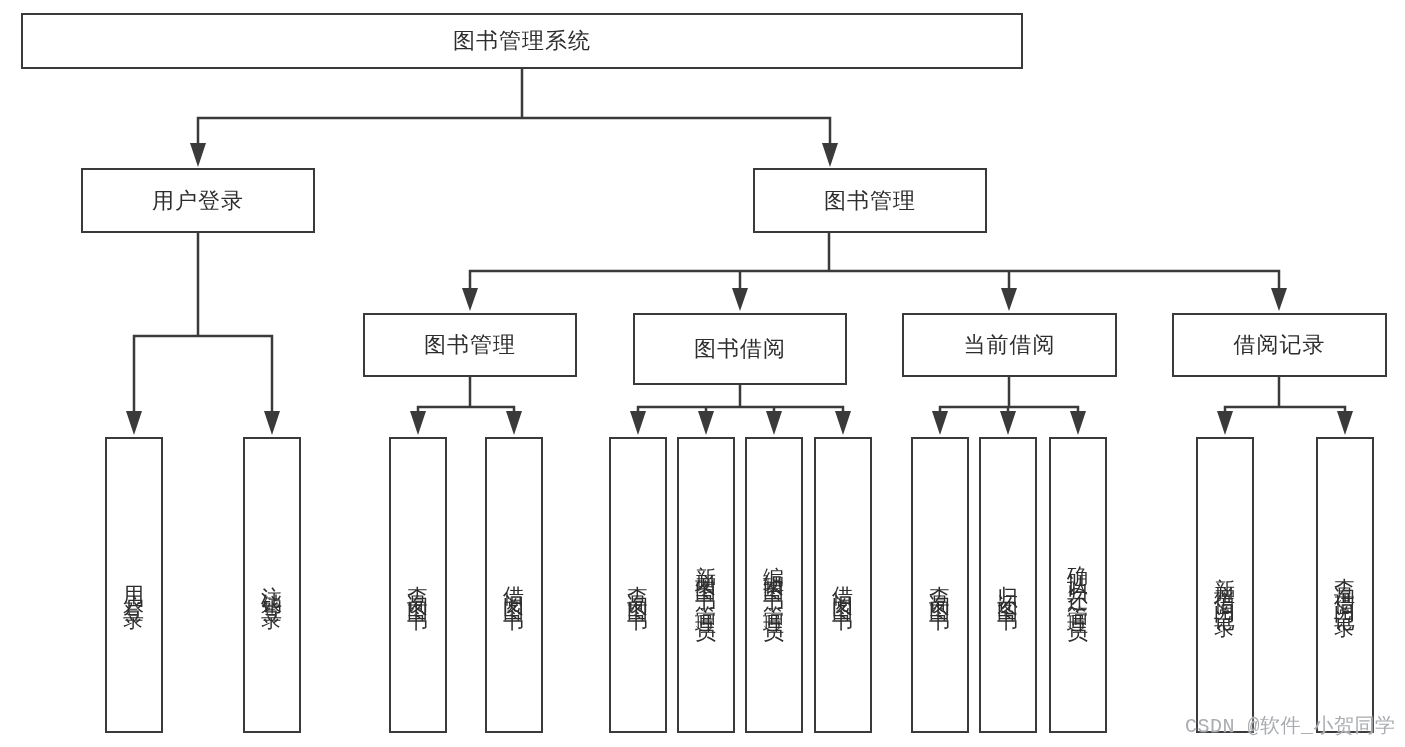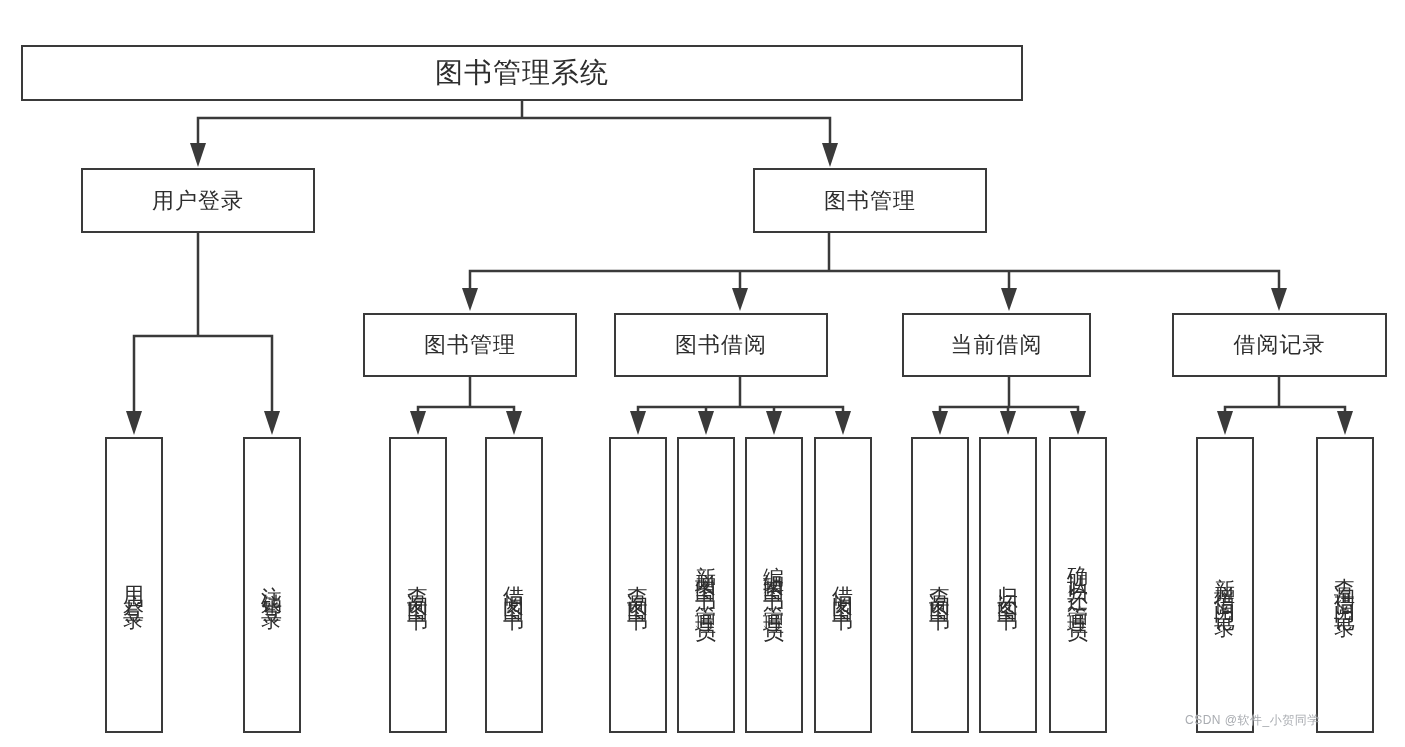--- a/index.html
+++ b/index.html
@@ -7,30 +7,31 @@
     position:relative;width:1405px;height:747px;background:#ffffff;
     font-family:"Liberation Sans","DejaVu Sans",sans-serif;overflow:hidden;
   }
   svg.wires{position:absolute;left:0;top:0;}
   .node{
     position:absolute;box-sizing:border-box;background:#ffffff;
     border:2.5px solid #3a3a3a;display:flex;align-items:center;justify-content:center;
     color:#2d2d2d;
   }
   .hbox{font-size:22px;letter-spacing:1px;}
-  .hbox.root{font-size:28px;margin-top:32px;}
+  .hbox.root{font-size:22px;}
   .vbox{
     writing-mode:vertical-rl;text-orientation:mixed;
     font-size:21px;letter-spacing:8px;line-height:1.1;
   }
   .vbox .label{display:block;}
   .watermark{
     position:absolute;left:1185px;top:712px;z-index:6;
-    font-size:12px;color:#a9acb1;letter-spacing:0.5px;white-space:nowrap;
+    font-size:20px;color:#a9acb1;letter-spacing:0.5px;white-space:nowrap;
     text-shadow:0 0 2px #ffffff;
+    font-family:Liberation Mono, monospace;
   }
 </style>
 </head>
 <body>
 
 <div class="stage">
 
   <svg class="wires" width="1405" height="747" viewBox="0 0 1405 747">
 
     <path d="M522 69 V118 M198 118 H830 M198 118 V144 M830 118 V144
@@ -73,24 +74,24 @@
   <div class="node hbox" style="left:81px;top:168px;width:234px;height:65px">
     <span class="label">用户登录</span>
   </div>
   <div class="node hbox" style="left:753px;top:168px;width:234px;height:65px">
     <span class="label">图书管理</span>
   </div>
 
   <div class="node hbox" style="left:363px;top:313px;width:214px;height:64px">
     <span class="label">图书管理</span>
   </div>
-  <div class="node hbox" style="left:614px;top:313px;width:214px;height:64px">
+  <div class="node hbox" style="left:633px;top:313px;width:214px;height:72px">
     <span class="label">图书借阅</span>
   </div>
-  <div class="node hbox" style="left:902px;top:313px;width:189px;height:64px">
+  <div class="node hbox" style="left:902px;top:313px;width:215px;height:64px">
     <span class="label">当前借阅</span>
   </div>
   <div class="node hbox" style="left:1172px;top:313px;width:215px;height:64px">
     <span class="label">借阅记录</span>
   </div>
 
   <div class="node vbox" style="left:105px;top:437px;width:58px;height:296px">
     <span class="label">用户登录</span>
   </div>
   <div class="node vbox" style="left:243px;top:437px;width:58px;height:296px">

